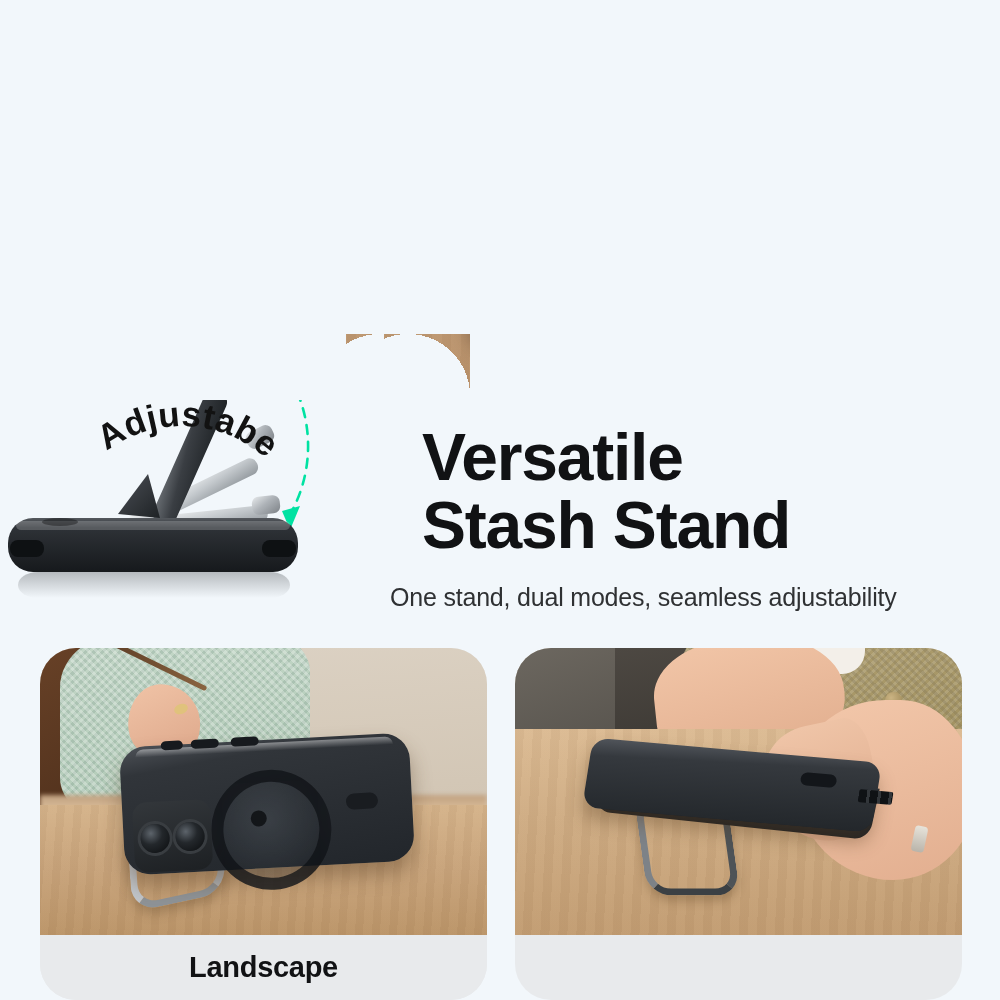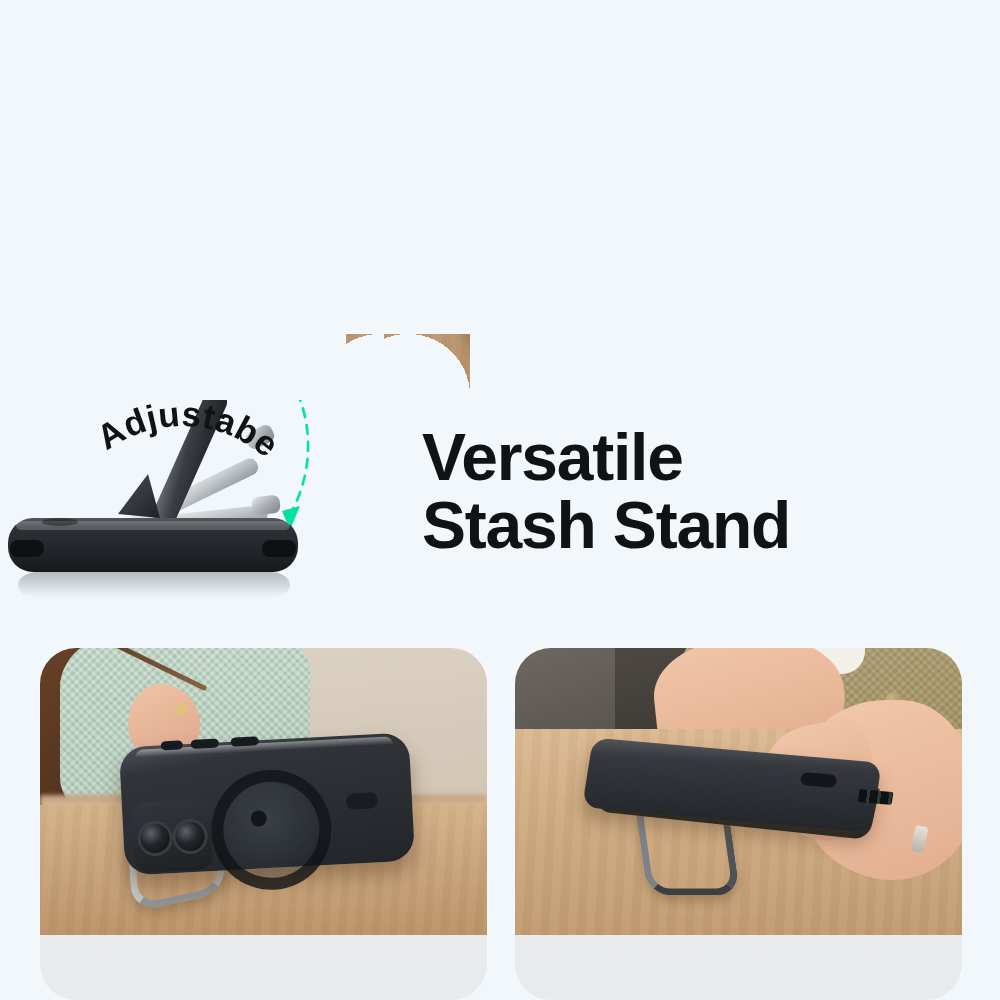--- a/index.html
+++ b/index.html
@@ -927,20 +927,21 @@
       <text>
         <textPath href="#arcpath" startOffset="52%" text-anchor="middle">
           <tspan>Adjustabe</tspan>
         </textPath>
       </text>
     </svg>
   </div>
 
   <div class="headline">Versatile
 Stash Stand</div>
+  <div class="subhead">One stand, dual modes, seamless adjustability</div>
 
   <div class="panel left">
     <div class="panel-photo">
       <div class="ls-wall"></div>
       <div class="ls-board"></div>
       <div class="ls-sweater"></div>
       <div class="ls-stylus"></div>
       <div class="ls-hand"></div>
       <div class="ls-ring"></div>
       <div class="ls-deskedge"></div>
@@ -951,20 +952,23 @@
         <div class="ls-btn2"></div>
         <div class="ls-btn3"></div>
         <div class="ls-magsafe"></div>
         <div class="ls-pill"></div>
         <div class="ls-cam">
           <div class="ls-lens1"></div>
           <div class="ls-lens2"></div>
         </div>
       </div>
     </div>
+    <div class="panel-caption">
+      <span>Landscape</span>
+    </div>
   </div>
 
   <div class="panel right">
     <div class="panel-photo">
       <div class="pt-wall"></div>
       <div class="pt-shadowwall"></div>
       <div class="pt-wallmid"></div>
       <div class="pt-sweater"></div>
       <div class="pt-swstripe"></div>
       <div class="pt-tee"></div>

